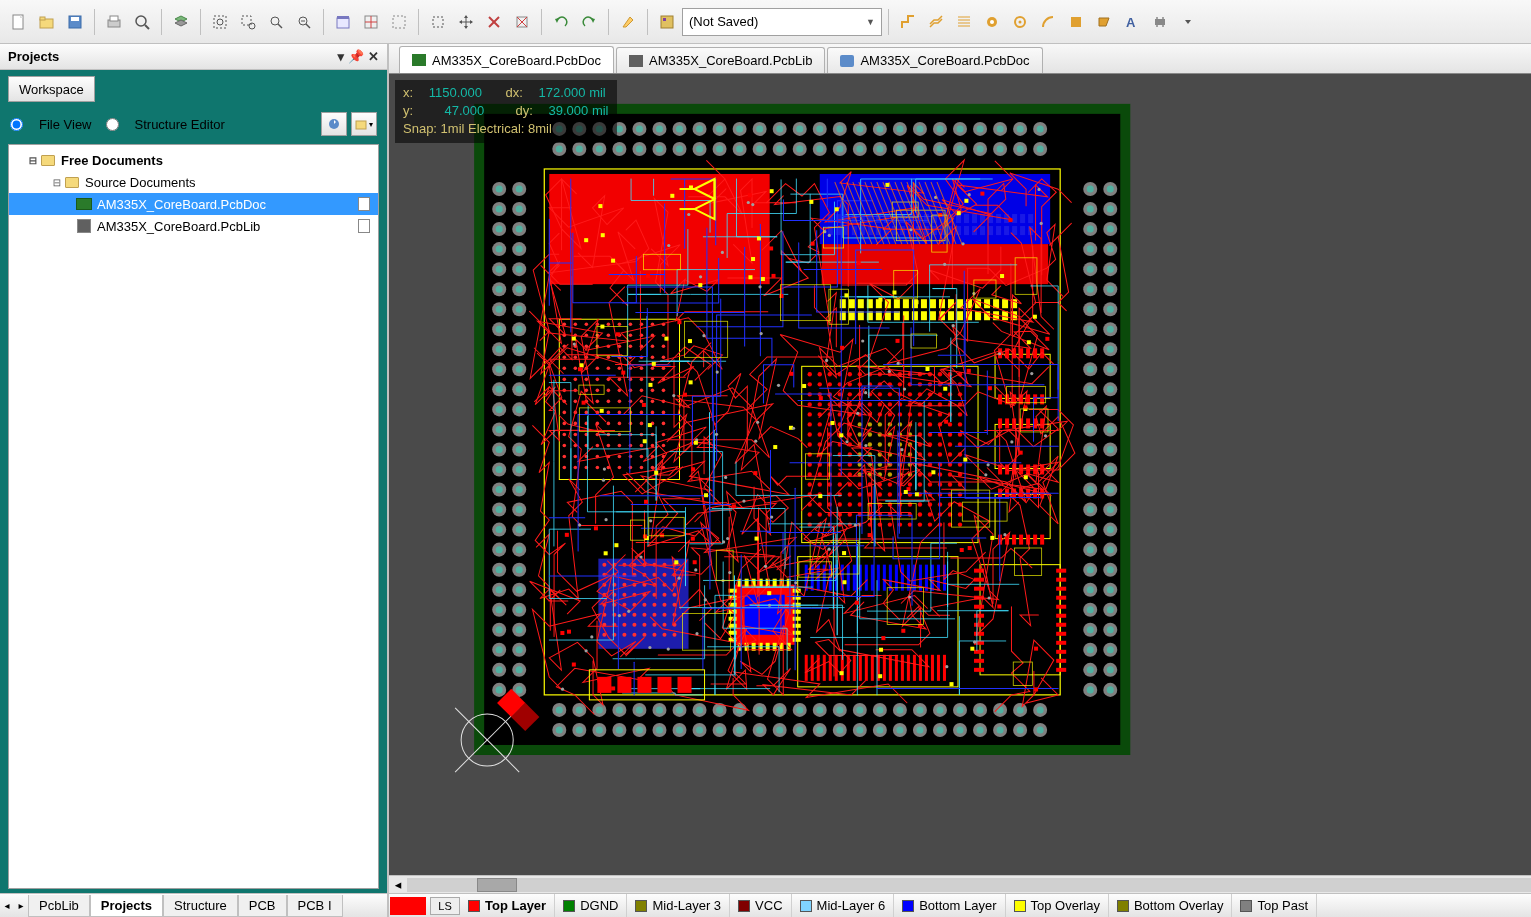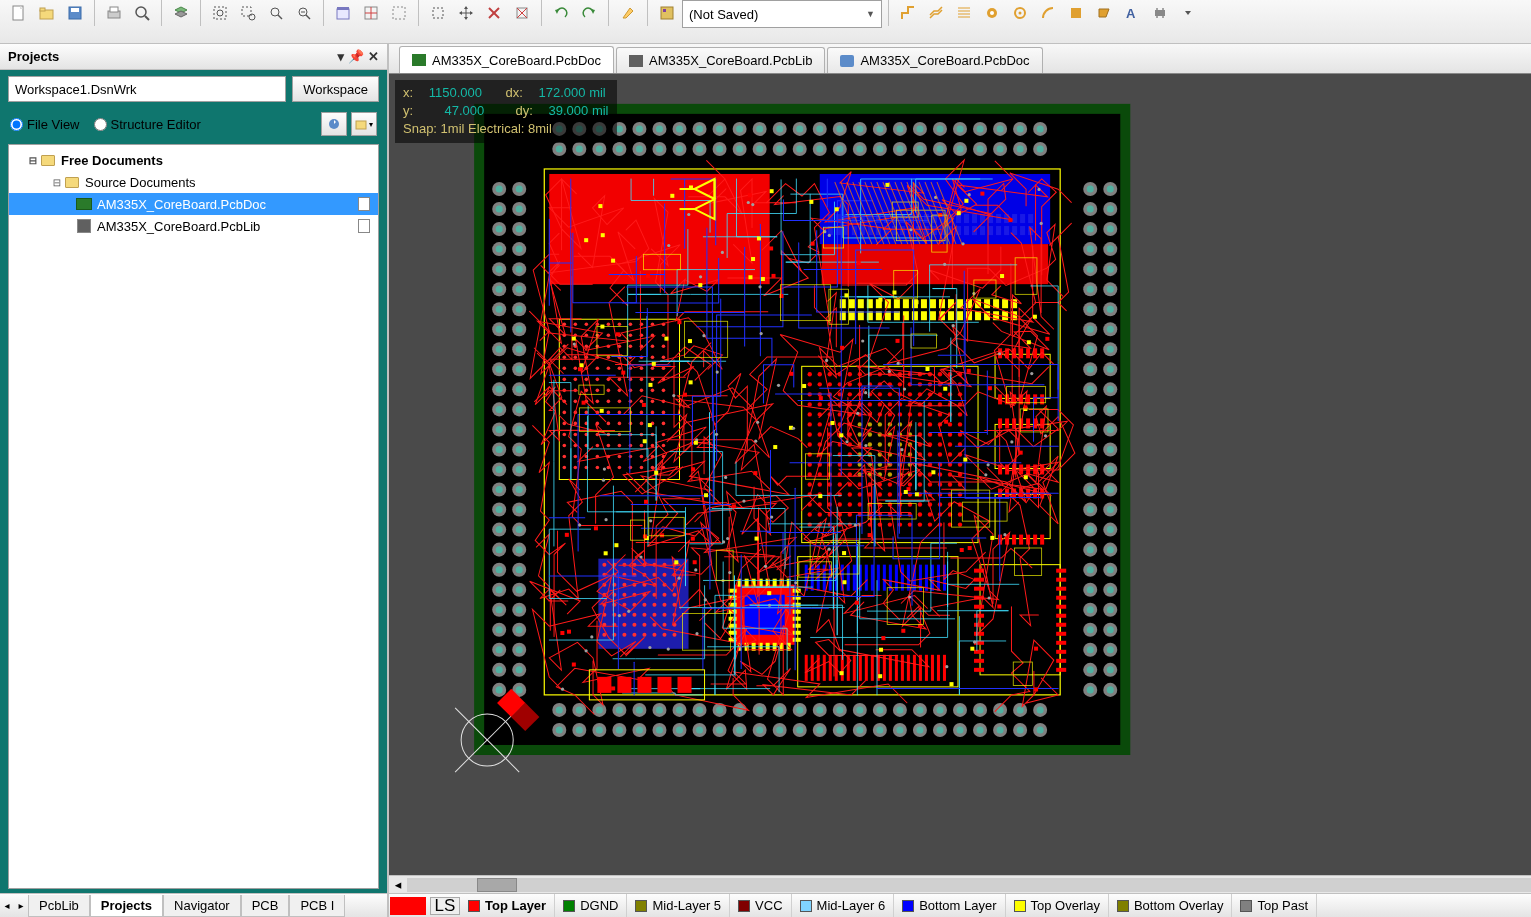--- a/index.html
+++ b/index.html
@@ -1,36 +1,36 @@
 <!DOCTYPE html>
 <html><head>
 <meta charset="utf-8">
 <style>
 * { box-sizing: border-box; margin: 0; padding: 0; font-family: "Segoe UI", Tahoma, sans-serif; font-size: 13px; }
 body { width: 1531px; height: 917px; background: #f0f0f0; display: flex; flex-direction: column; overflow: hidden; }
 
 
-.toolbar { height: 44px; background: linear-gradient(#f8f8f8,#e8e8e8); border-bottom: 1px solid #c0c0c0; display: flex; padding: 0 6px; gap: 2px; }
+.toolbar { height: 44px; background: linear-gradient(#f8f8f8,#e8e8e8); border-bottom: 1px solid #c0c0c0; display: flex; align-items: center; padding: 0 6px; gap: 2px; }
 .tool-btn { width: 26px; height: 26px; display: flex; align-items: center; justify-content: center; border-radius: 3px; cursor: pointer; }
 .tool-sep { width: 1px; height: 26px; background: #c0c0c0; margin: 0 4px; }
 .tool-combo { height: 28px; width: 200px; border: 1px solid #a0a0a0; background: #fff; padding: 2px 6px; display: flex; align-items: center; justify-content: space-between; }
 .tool-combo::after { content: "▼"; font-size: 9px; color: #555; }
 
 
 .main { flex: 1; display: flex; min-height: 0; }
 
 
 .panel { width: 389px; display: flex; flex-direction: column; border-right: 2px solid #c0c0c0; background: #0f766e; }
 .panel-header { height: 26px; background: linear-gradient(#fdfdfd,#e4e4e4); border-bottom: 1px solid #c0c0c0; display: flex; align-items: center; padding: 0 8px; font-weight: bold; }
 .panel-header-icons { margin-left: auto; display: flex; gap: 4px; font-size: 11px; color: #333; cursor: pointer; }
 .panel-row { display: flex; gap: 6px; padding: 6px 8px; align-items: center; }
 .panel-row input[type=text] { flex: 1; height: 26px; border: 1px solid #a0a0a0; padding: 2px 6px; background: #fff; }
 .panel-btn { height: 26px; padding: 0 10px; border: 1px solid #a0a0a0; background: linear-gradient(#fdfdfd,#e4e4e4); cursor: pointer; }
 .view-radios { display: flex; align-items: center; gap: 14px; padding: 4px 10px; }
-.view-radios label { display: flex; align-items: center; gap: 4px; cursor: pointer; }
+.view-radios label { display: flex; align-items: center; gap: 16px; cursor: pointer; }
 .small-btns { margin-left: auto; display: flex; gap: 4px; }
 .small-btn { width: 26px; height: 24px; border: 1px solid #a0a0a0; background: linear-gradient(#fdfdfd,#e4e4e4); display:flex; align-items:center; justify-content:center; cursor:pointer; }
 
 .tree { flex: 1; margin: 4px 8px; border: 1px solid #a0a0a0; background: #fff; padding: 4px 0; overflow: auto; }
 .tree-node { display: flex; align-items: center; height: 22px; padding-left: 6px; cursor: pointer; }
 .tree-node.selected { background: #3399ff; color: #fff; }
 .tree-twisty { width: 12px; text-align: center; font-size: 10px; color: #555; }
 .tree-icon { width: 18px; height: 16px; display: inline-flex; align-items: center; justify-content: center; margin-right: 4px; }
 .folder-icon { background: #f5d97b; border: 1px solid #c0a050; width: 14px; height: 11px; border-radius: 1px; }
 .doc-icon { width: 14px; height: 14px; background: #fff; border: 1px solid #888; position: relative; }
@@ -66,21 +66,21 @@
 
 .bottom-tabs { height: 24px; background: linear-gradient(#fdfdfd,#e4e4e4); border-top: 1px solid #c0c0c0; display: flex; align-items: center; overflow: hidden; }
 .bt-nav { width: 14px; text-align: center; font-size: 10px; cursor: pointer; }
 .b-tab { height: 22px; padding: 0 10px; display: flex; align-items: center; border: 1px solid #c0c0c0; border-top: none; background: #f0f0f0; cursor: pointer; }
 .b-tab.active { background: #fff; font-weight: bold; }
 
 .layer-tabs { height: 24px; background: linear-gradient(#fdfdfd,#e4e4e4); display: flex; align-items: center; overflow: hidden; border-top: 1px solid #c0c0c0; }
 .layer-tab { height: 22px; padding: 16px 8px; display: flex; align-items: center; gap: 5px; border-right: 1px solid #d0d0d0; cursor: pointer; white-space: nowrap; }
 .layer-tab.active { font-weight: bold; }
 .lswatch { width: 12px; height: 12px; border: 1px solid #555; }
-.ls-box { width: 30px; height: 18px; display: flex; align-items:center; justify-content:center; border: 1px solid #aaa; background: #eee; margin-left: 4px; font-size: 17px; }
+.ls-box { width: 30px; height: 18px; display: flex; align-items:center; justify-content:center; border: 1px solid #aaa; background: #eee; margin-left: 4px; font-size: 11px; }
 .ls-color { width: 36px; height: 18px; margin-left: 1px; }
 
 </style>
 </head>
 <body>
 
 <div class="toolbar">
   <div class="tool-btn">
       <svg width="16" height="16">
         <rect x="2" y="1" width="10" height="14" fill="#fff" stroke="#888"></rect>
@@ -289,21 +289,20 @@
   <div class="panel">
     <div class="panel-header">
       <span>Projects</span>
       <div class="panel-header-icons">
         <span>▾</span>
         <span>📌</span>
         <span>✕</span>
       </div>
     </div>
     <div class="panel-row">
-      <input type="text" style="background: rgb(255, 255, 255);" value="Workspace1.DsnWrk">
       <button class="panel-btn">Workspace</button>
     </div>
     <div class="view-radios">
       <label>
           <input type="radio" name="pv" checked="" style=""> 
           <span>File View</span>
         </label>
       <label>
           <input type="radio" name="pv" style=""> 
           <span>Structure Editor</span>
@@ -357,21 +356,21 @@
     <div class="bottom-tabs">
       <span class="bt-nav">◂</span>
       <span class="bt-nav">▸</span>
       <div class="b-tab">
           <span>PcbLib</span>
         </div>
       <div class="b-tab active">
           <span>Projects</span>
         </div>
       <div class="b-tab">
-          <span>Navigator</span>
+          <span>Structure</span>
         </div>
       <div class="b-tab">
           <span>PCB</span>
         </div>
       <div class="b-tab">
           <span>PCB I</span>
         </div>
     </div>
   </div>
 
@@ -1889,21 +1888,21 @@
           <div class="layer-tab active">
             <span class="lswatch" style="background: rgb(255, 0, 0);"></span>
             <span>Top Layer</span>
           </div>
           <div class="layer-tab">
             <span class="lswatch" style="background: rgb(0, 128, 0);"></span>
             <span>DGND</span>
           </div>
           <div class="layer-tab">
             <span class="lswatch" style="background: rgb(128, 128, 0);"></span>
-            <span>Mid-Layer 5</span>
+            <span>Mid-Layer 3</span>
           </div>
           <div class="layer-tab">
             <span class="lswatch" style="background: rgb(128, 0, 0);"></span>
             <span>VCC</span>
           </div>
           <div class="layer-tab">
             <span class="lswatch" style="background: rgb(128, 212, 255);"></span>
             <span>Mid-Layer 6</span>
           </div>
           <div class="layer-tab">

